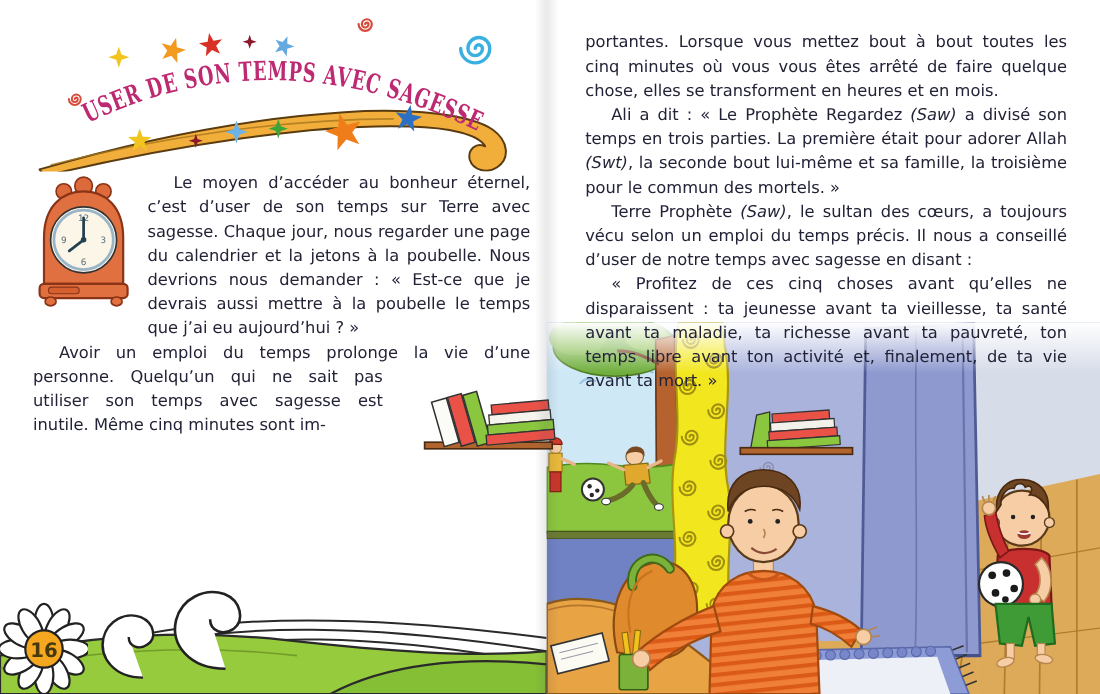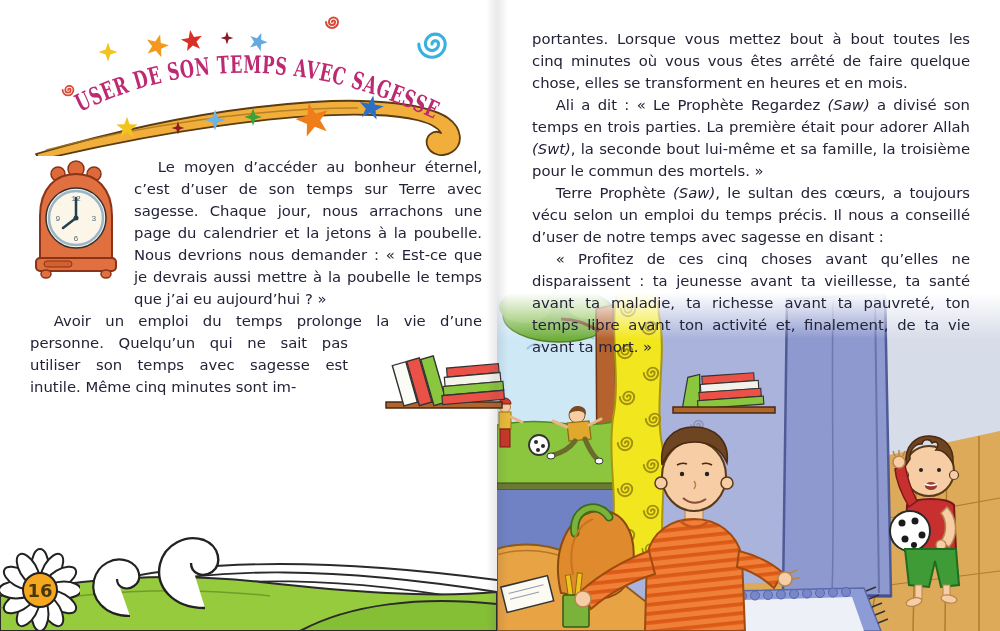--- a/index.html
+++ b/index.html
@@ -15,21 +15,21 @@
   .titletxt{fill:var(--title_pink,#BE2A72);font-family:"DejaVu Serif",serif;font-weight:bold;font-size:24px;letter-spacing:1px;}
   .ribbon{fill:var(--ribbon_yellow,#F2AE3B);}
   
   .ltext{position:absolute;left:30px;top:156px;width:452px;z-index:4;}
   .rtext{position:absolute;left:532px;top:28px;width:438px;z-index:4;}
   .para{margin:0;font-size:14.8px;line-height:22px;text-align:justify;text-indent:1.6em;}
   .noindent{text-indent:0;}
   .it{font-style:italic;}
   .heading{margin:4px 0 2px 0;font-size:17.5px;font-weight:bold;letter-spacing:.4px;
            color:var(--heading_teal,#16AC9C);text-indent:1.2em;}
-  .clockwrap{float:left;width:92px;height:136px;margin:4px 12px 2px 0;font-family:Liberation Mono, monospace;}
+  .clockwrap{float:left;width:92px;height:136px;margin:4px 12px 2px 0;}
   .bookswrap{float:right;width:124px;height:88px;margin:12px 0 0 10px;shape-outside:inset(26px 0 0 0);}
   
   .bottomdeco{position:absolute;left:0;top:520px;width:497px;height:111px;z-index:1;}
   .flower{position:absolute;left:0;top:544px;width:80px;height:88px;z-index:5;}
   .hill{fill:var(--hill_green,#97CB3E);}
   .fcenter{fill:var(--flower_center,#F5A81F);}
   .pagenum{fill:var(--pagenum_brown,#46390F);font-weight:bold;font-size:18px;}
   
   .illus{position:absolute;left:0;top:293px;width:503px;height:338px;z-index:1;}
   .wall{fill:var(--wall_lavender,#A9B3DC);}
@@ -98,21 +98,21 @@
           <text x="28" y="61" font-size="8" fill="#5a6b7a" text-anchor="middle">9</text>
           <line x1="46" y1="58" x2="46" y2="38" stroke="#23404f" stroke-width="2.5" stroke-linecap="round"></line>
           <line x1="46" y1="58" x2="33" y2="68" stroke="#23404f" stroke-width="2.5" stroke-linecap="round"></line>
           <circle cx="46" cy="58" r="2.5" fill="#23404f"></circle>
           <rect x="6" y="98" width="80" height="13" rx="4" fill="#e0703f" stroke="#8a3317" stroke-width="2"></rect>
           <rect x="14" y="101" width="28" height="6" rx="3" fill="#d5602f" stroke="#8a3317" stroke-width="1"></rect>
           <ellipse cx="16" cy="114" rx="5" ry="4" fill="#e0703f" stroke="#8a3317" stroke-width="1.5"></ellipse>
           <ellipse cx="76" cy="114" rx="5" ry="4" fill="#e0703f" stroke="#8a3317" stroke-width="1.5"></ellipse>
         </svg>
       </div>
-      <p class="para"><span>Le moyen d’accéder au bonheur éternel, c’est d’user de son temps sur Terre avec sagesse. Chaque jour, nous arrachons une page du calendrier et la jetons à la poubelle. Nous devrions nous demander : « Est-ce que je devrais aussi mettre à la poubelle le temps que j’ai eu aujourd’hui ? »</span></p>
+      <p class="para"><span>Le moyen d’accéder au bonheur éternel, c’est d’user de son temps sur Terre avec sagesse. Chaque jour, nous regarder une page du calendrier et la jetons à la poubelle. Nous devrions nous demander : « Est-ce que je devrais aussi mettre à la poubelle le temps que j’ai eu aujourd’hui ? »</span></p>
       <p class="para"><span class="bookswrap"><svg viewBox="0 0 124 88" width="124" height="88">
           <rect x="4" y="80" width="116" height="6" fill="#b0652f" stroke="#4a2a10" stroke-width="1.5"></rect>
           <g transform="rotate(-16 26 62)">
                 <rect x="16" y="40" width="14" height="42" fill="#fcfcf6" stroke="#333" stroke-width="1.4"></rect>
               </g>
           <g transform="rotate(-16 40 60)">
                 <rect x="31" y="36" width="13" height="46" fill="#ea5248" stroke="#333" stroke-width="1.4"></rect>
               </g>
           <g transform="rotate(-16 54 58)">
                 <rect x="45" y="34" width="13" height="48" fill="#8bc63f" stroke="#333" stroke-width="1.4"></rect>

